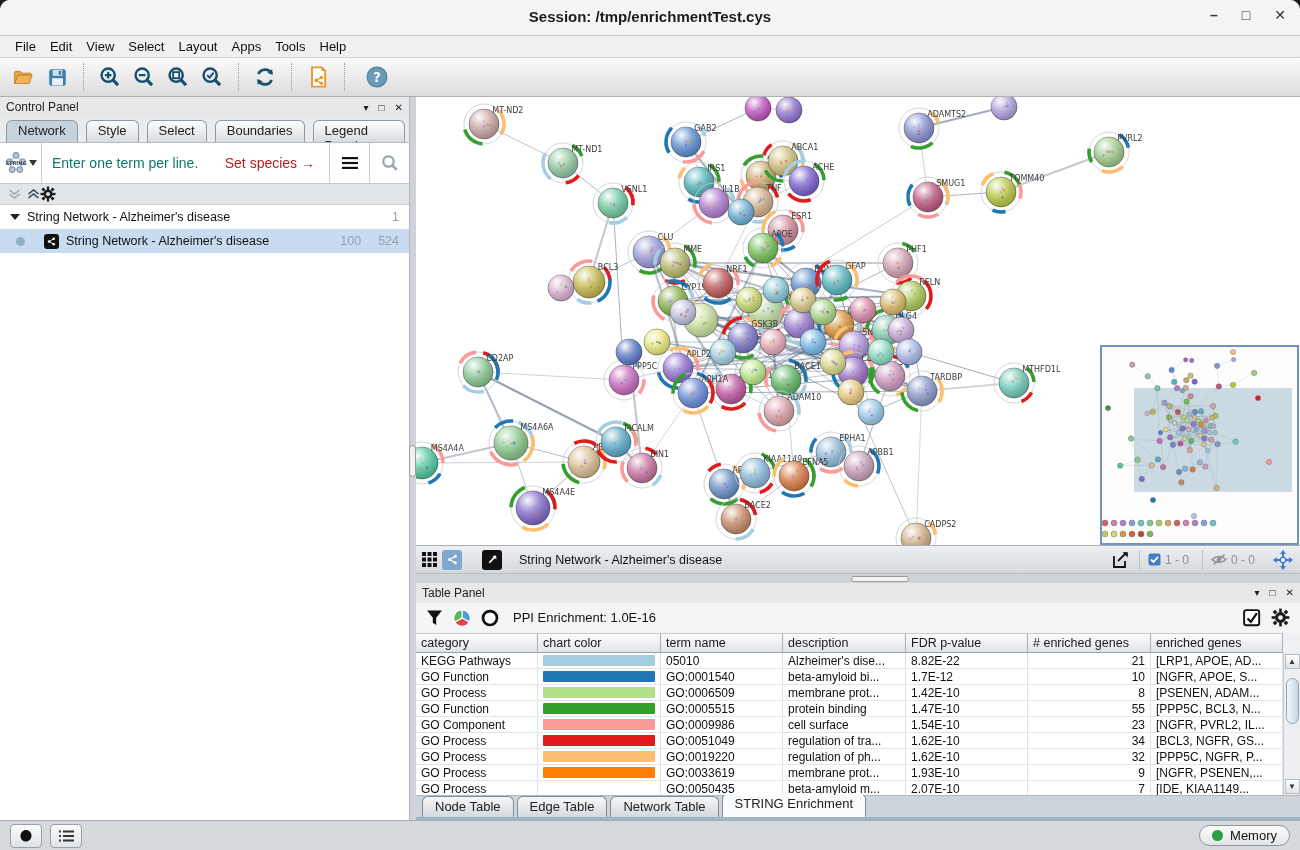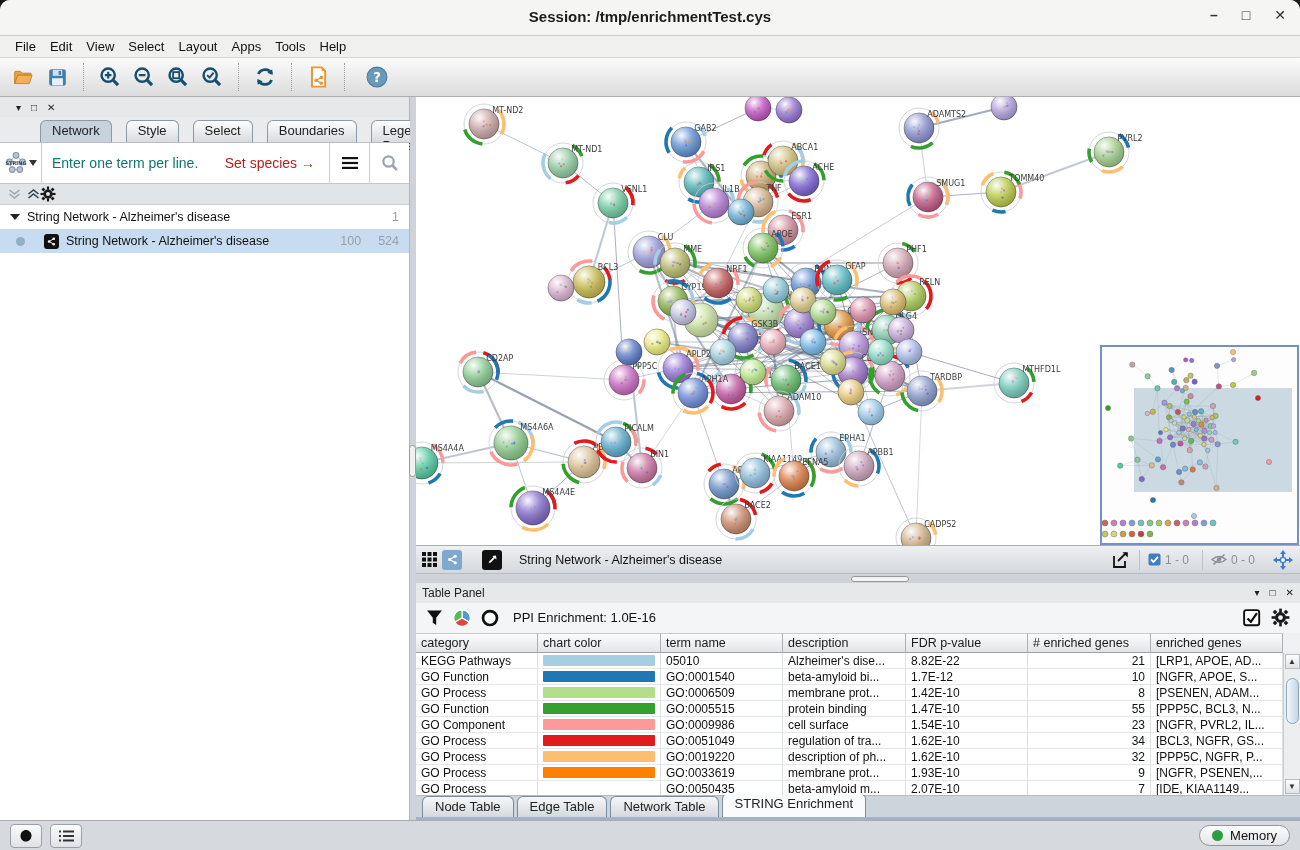--- a/index.html
+++ b/index.html
@@ -19,21 +19,21 @@
   .sep { width:1px; height:28px; border-left:1px dotted #9a9a9a; margin:0 7px; }
   .search-box { width:234px; height:24px; border:1px solid #8a8a8a; background:#fff; font-size:13px; padding:0 6px; color:#222; margin-left:10px; }
   .search-box::placeholder { color:#8a8a8a; }
   
   .main { flex:1 1 auto; display:flex; background:#d4d4d4; height:723px; }
   
   .control-panel { width:410px; flex:0 0 410px; background:#e9ebed; display:flex; flex-direction:column; border-right:1px solid #b5b5b5; }
   .panel-header { height:20px; display:flex; align-items:center; padding:0 6px; font-size:12px; color:#222; background:#e6e8ea; }
   .panel-header .ph-title { flex:1; }
   .ph-btn { font-size:10px; color:#222; margin-left:10px; font-weight:bold; }
-  .cp-tabs { display:flex; gap:14px; padding:3px 4px 0 6px; height:25px;margin-left:34px; }
+  .cp-tabs { display:flex; gap:8px; padding:3px 4px 0 6px; height:25px; }
   .cp-tab { border:1px solid #8a9aa8; border-bottom:none; border-radius:6px 6px 0 0; padding:2px 11px 3px; font-size:13px; color:#222; background:linear-gradient(#fdfdfd,#d8dcdf); }
   .cp-tab.sel { background:#c6d2dc; }
   .string-search { height:42px; background:#fff; border-top:1px solid #b8bcc0; border-bottom:1px solid #c4c8cc; display:flex; align-items:center; }
   .string-logo { width:42px; display:flex; align-items:center; justify-content:center; border-right:1px solid #d0d0d0; height:100%; gap:2px; }
   .ss-text { flex:1; font-size:14px; color:#0f766e; padding-left:10px; }
   .ss-species { font-size:14px; color:#b91c1c; padding-right:14px; }
   .ss-btn { width:40px; height:100%; display:flex; align-items:center; justify-content:center; border-left:1px solid #d0d0d0; }
   .net-sel { height:20px; background:#e2e5e8; display:flex; align-items:center; font-size:12px; color:#222; padding:0 8px; }
   .net-sel .ns-text { flex:1; text-align:center; }
   .tree { background:#fff; flex:1; border-top:1px solid #cfcfcf; }
@@ -182,20 +182,21 @@
           <circle cx="10" cy="10" r="9" fill="#6b9ab8"></circle>
           <circle cx="10" cy="10" r="9" fill="none" stroke="#4d7d9d" stroke-width="1"></circle>
           <text x="10" y="14.2" text-anchor="middle" font-size="12" font-weight="bold" fill="#fff" font-family="DejaVu Sans">?</text>
         </svg>
     </span>
   </div>
 
   <div class="main">
     <div class="control-panel">
       <div class="panel-header">
+        <span class="ph-title">Control Panel</span>
         <span class="ph-btn">▾</span>
         <span class="ph-btn">□</span>
         <span class="ph-btn">✕</span>
       </div>
       <div class="cp-tabs" id="cp-tabs">
           <span class="cp-tab sel">Network</span>
           <span class="cp-tab">Style</span>
           <span class="cp-tab">Select</span>
           <span class="cp-tab">Boundaries</span>
           <span class="cp-tab">Legend Panel</span>
@@ -1971,21 +1972,21 @@
                 <span class="td" style="width: 122px;">1.62E-10</span>
                 <span class="td num" style="width: 123px;">34</span>
                 <span class="td" style="width: 132px;">[BCL3, NGFR, GS...</span>
               </div>
               <div class="tr">
                 <span class="td" style="width: 122px;">GO Process</span>
                 <span class="td" style="width: 123px;">
                   <span class="swatch" style="background: rgb(253, 191, 111);"></span>
                 </span>
                 <span class="td" style="width: 122px;">GO:0019220</span>
-                <span class="td" style="width: 123px;">description of ph...</span>
+                <span class="td" style="width: 123px;">regulation of ph...</span>
                 <span class="td" style="width: 122px;">1.62E-10</span>
                 <span class="td num" style="width: 123px;">32</span>
                 <span class="td" style="width: 132px;">[PPP5C, NGFR, P...</span>
               </div>
               <div class="tr">
                 <span class="td" style="width: 122px;">GO Process</span>
                 <span class="td" style="width: 123px;">
                   <span class="swatch" style="background: rgb(255, 127, 0);"></span>
                 </span>
                 <span class="td" style="width: 122px;">GO:0033619</span>

